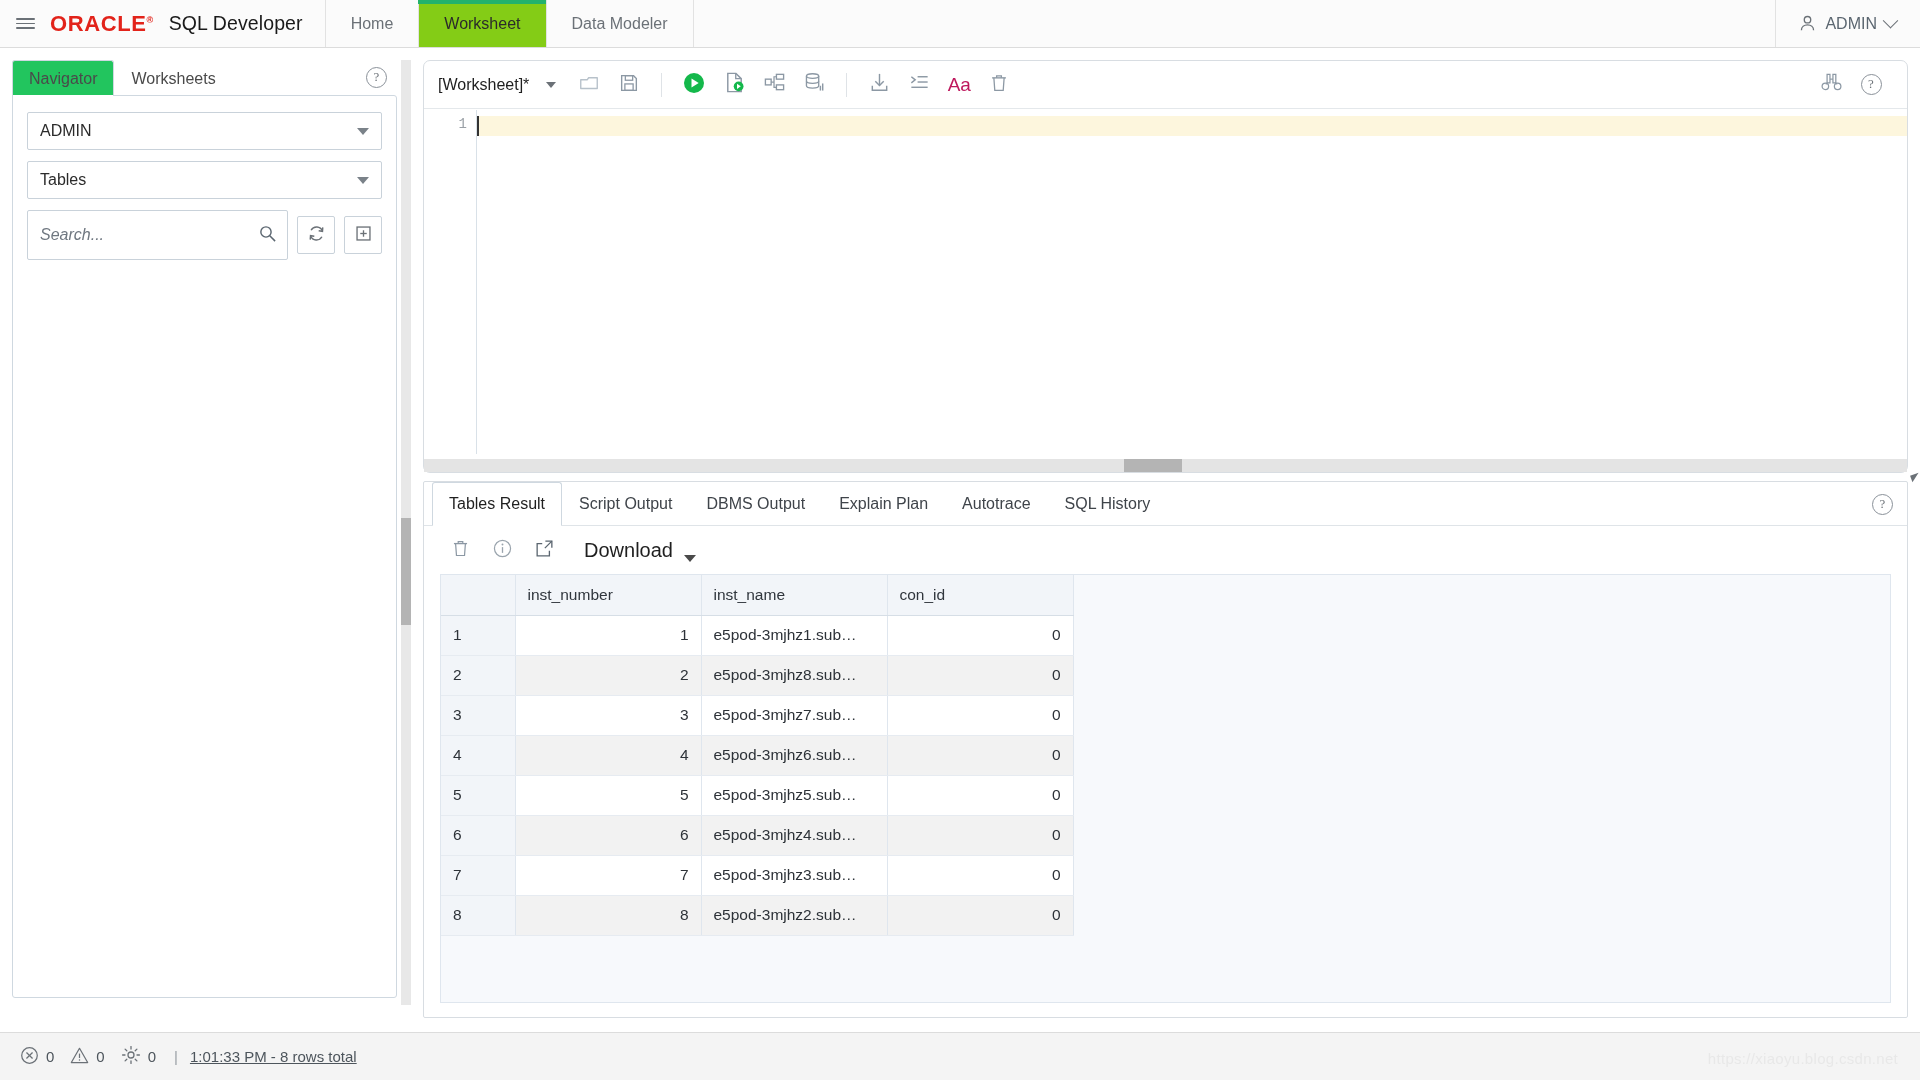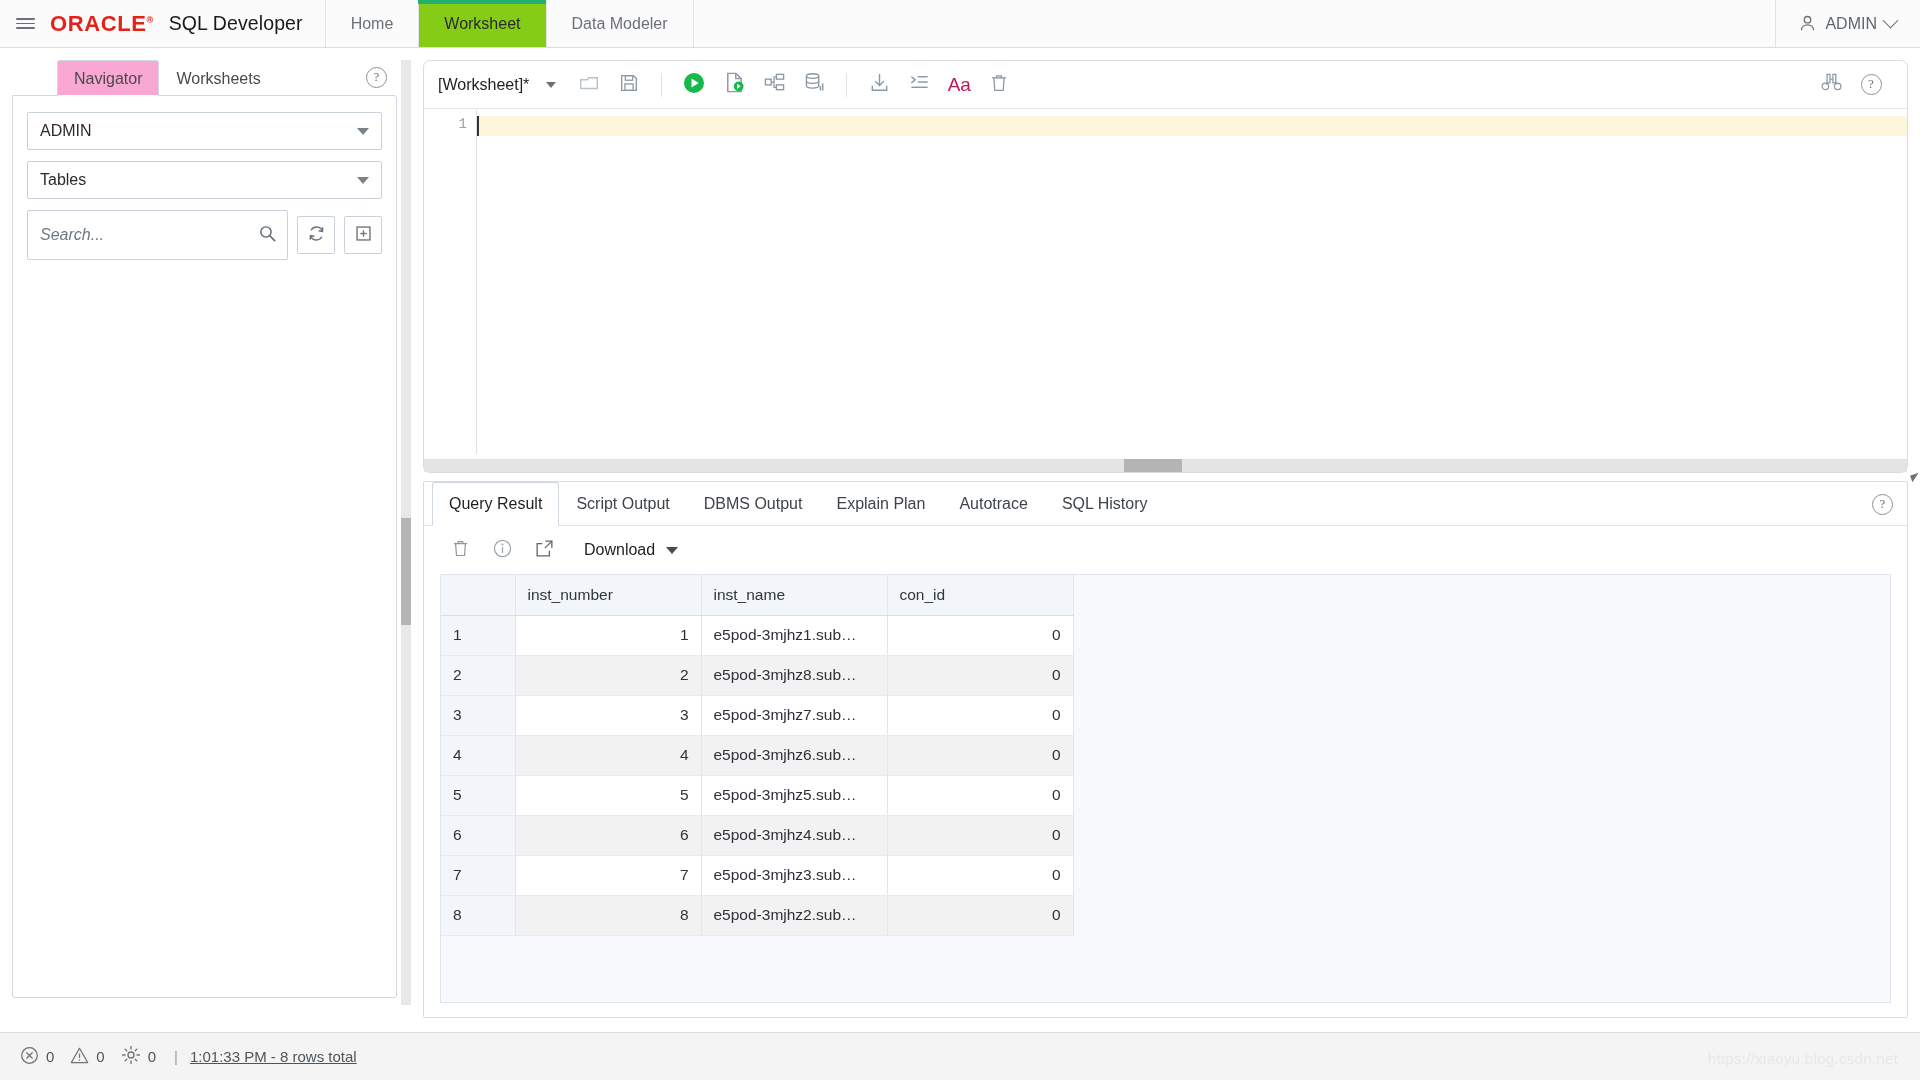--- a/index.html
+++ b/index.html
@@ -84,24 +84,24 @@
     width: 385px; height: 938px;
   }
   .panel-tabs { display: flex; align-items: flex-end; height: 36px; position: relative; }
   .panel-tab {
     padding: 0 16px; height: 36px; line-height: 35px;
     font-size: 16px; color: #4a4a4a; cursor: pointer;
     border: 1px solid transparent; border-bottom: none;
     background: transparent;
   }
   .panel-tab.active {
-    background: #f9a8d4;
+    background: #22c55e;
     border-color: #cfd8e0;
     border-top-left-radius: 3px; border-top-right-radius: 3px;
-    position: relative; z-index: 3; margin-left: 45px;
+    position: relative; z-index: 3;
   }
   .panel-tab.active::after {
     content:""; position:absolute; left:0; right:0; bottom:-1px; height:2px; background:#fff;
   }
   .panel-help {
     position: absolute; right: 10px; bottom: 8px;
     cursor: pointer;
   }
   .circle-icon {
     width: 21px; height: 21px; border-radius: 50%;
@@ -234,22 +234,22 @@
   }
   .res-tab.active::after {
     content:""; position: absolute; left: 0; right: 0; bottom: -1px; height: 2px; background: #fff;
   }
   .res-help { position: absolute; right: 14px; top: 12px; cursor: pointer; }
 
   .res-toolbar {
     height: 48px; display: flex; align-items: center; padding-left: 16px; gap: 2px;
   }
   .download-btn {
-    display: flex; align-items: center; gap: 11px;
-    font-size: 16px; color: #1f1f1f; margin-left: 18px; cursor: pointer;
+    display: flex; align-items: flex-end; gap: 11px;
+    font-size: 20px; color: #1f1f1f; margin-left: 18px; cursor: pointer;
   }
   .dl-caret {
     width: 0; height: 0; border-left: 6px solid transparent;
     border-right: 6px solid transparent; border-top: 7px solid #4a4a4a;
   }
 
   .grid-wrap {
     position: absolute; top: 92px; left: 16px; right: 16px; bottom: 14px;
     background: #f7f9fc;
     border: 1px solid #dfe6ee;
@@ -547,21 +547,21 @@
 
   <div class="hscroll">
     <div class="thumb"></div>
   </div>
 </div>
 
 <div id="results">
 
   <div class="res-tabs">
     <div class="res-tab active">
-      <span>Query Result</span>
+      <span>Tables Result</span>
     </div>
     <div class="res-tab">
       <span>Script Output</span>
     </div>
     <div class="res-tab">
       <span>DBMS Output</span>
     </div>
     <div class="res-tab">
       <span>Explain Plan</span>
     </div>

